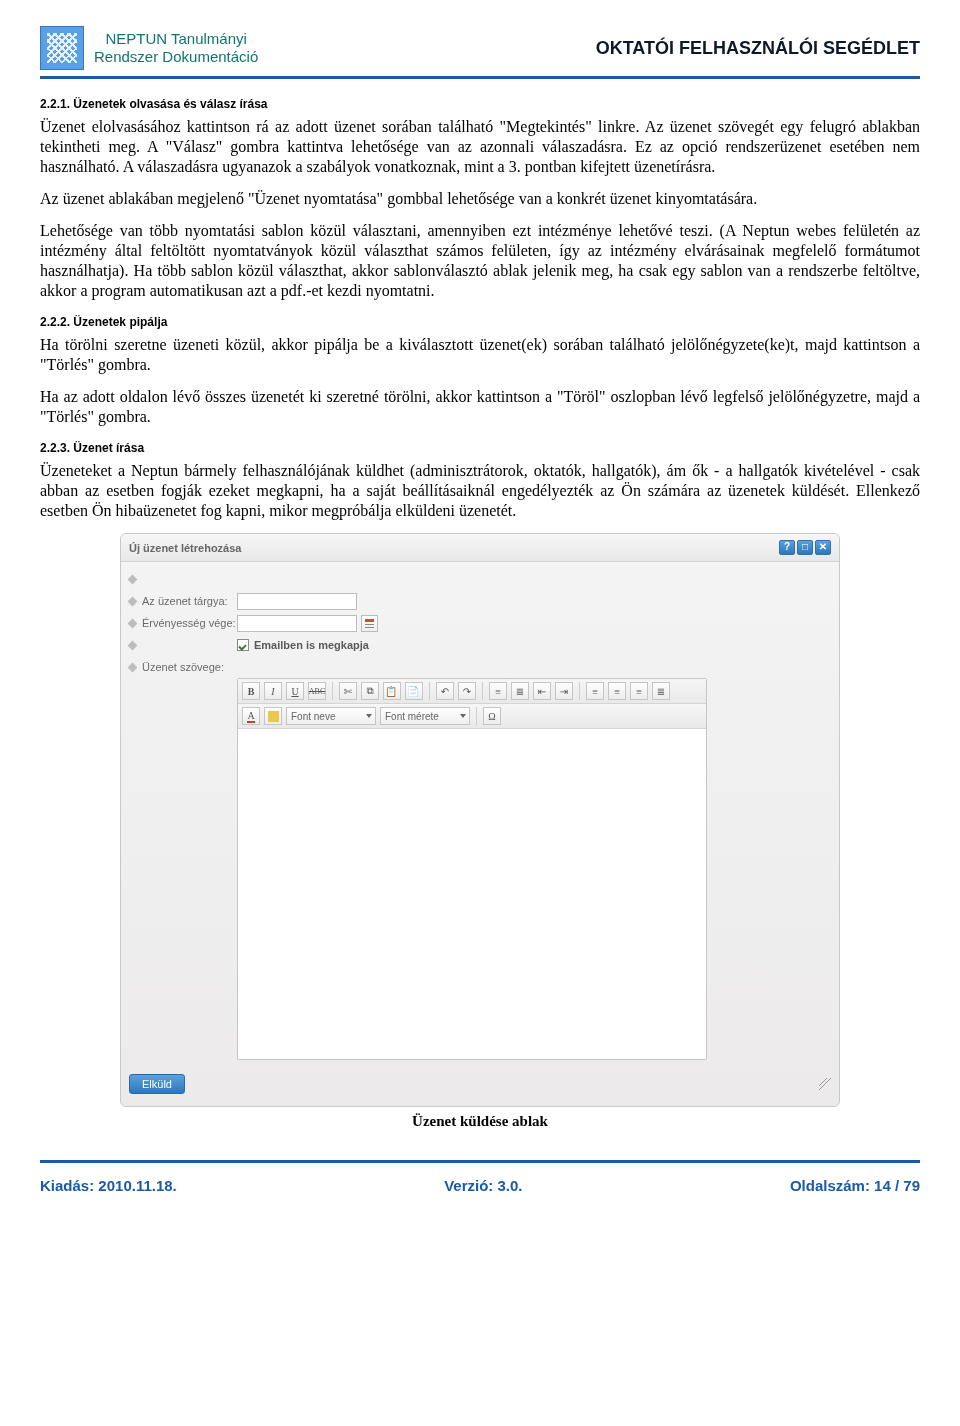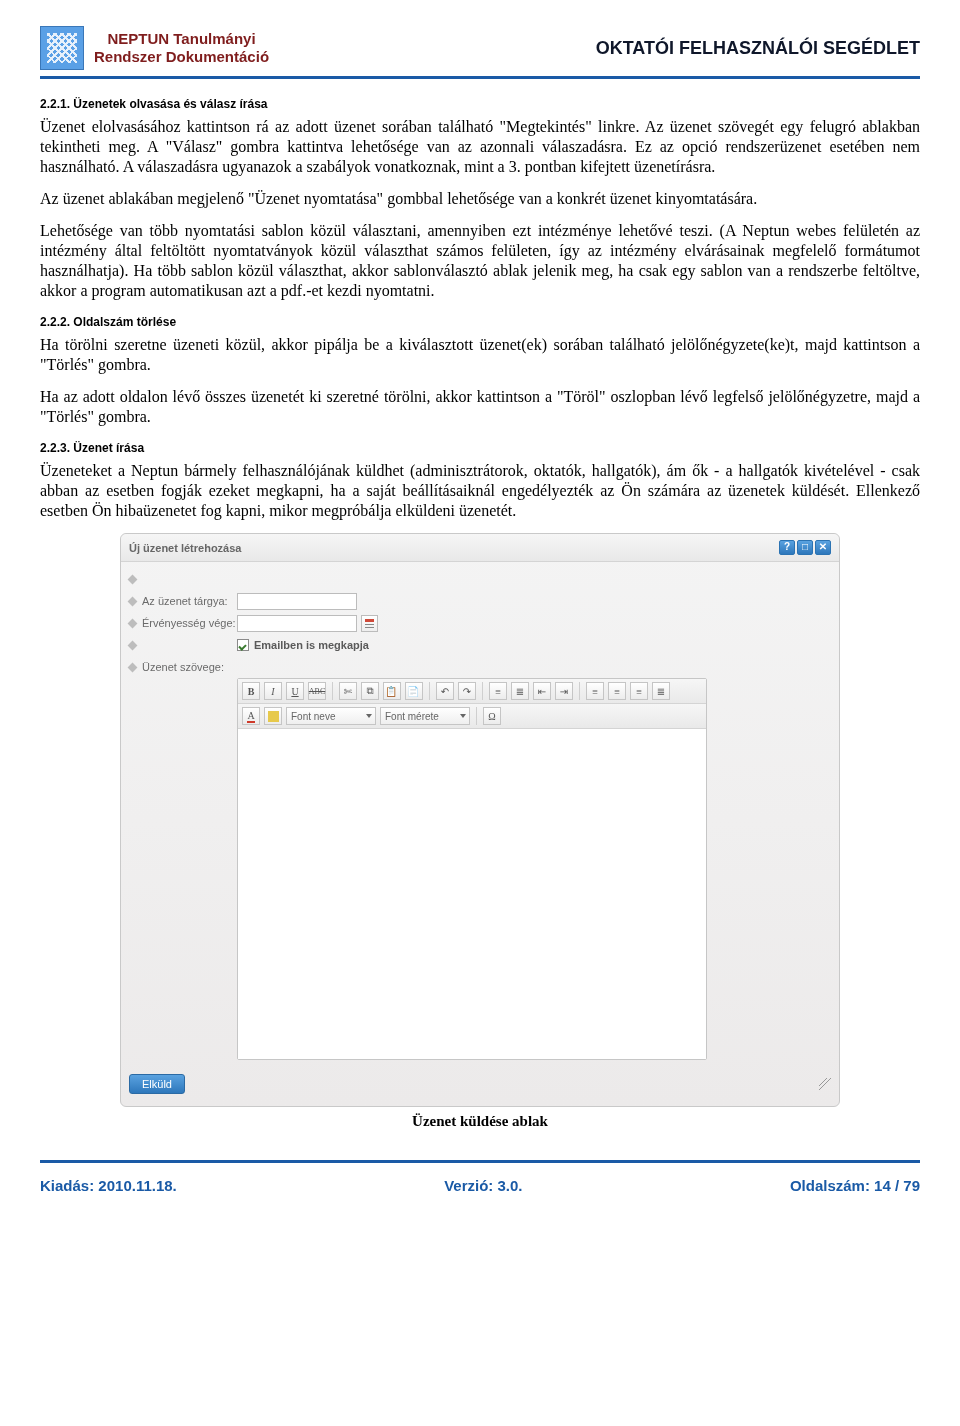--- a/index.html
+++ b/index.html
@@ -31,22 +31,22 @@
   .logo::before {
     content: "";
     position: absolute;
     inset: 6px;
     background:
       repeating-linear-gradient(45deg, #fff 0 2px, transparent 2px 5px),
       repeating-linear-gradient(-45deg, #fff 0 2px, transparent 2px 5px);
     opacity: .85;
   }
   .header-left {
-    color: #7f1d1d;
-    font-weight: bold;
+    color: #0f766e;
+    font-weight: normal;
     font-size: 15px;
     text-align: center;
     line-height: 1.2;
   }
   .header-right {
     margin-left: auto;
     color: #0f172a;
     font-weight: bold;
     font-size: 18px;
   }
@@ -271,21 +271,21 @@
       <div>Rendszer Dokumentáció</div>
     </div>
     <div class="header-right">OKTATÓI FELHASZNÁLÓI SEGÉDLET</div>
   </div>
 
   <h2 class="sec">2.2.1. Üzenetek olvasása és válasz írása</h2>
   <p class="body">Üzenet elolvasásához kattintson rá az adott üzenet sorában található "Megtekintés" linkre. Az üzenet szövegét egy felugró ablakban tekintheti meg. A "Válasz" gombra kattintva lehetősége van az azonnali válaszadásra. Ez az opció rendszerüzenet esetében nem használható. A válaszadásra ugyanazok a szabályok vonatkoznak, mint a 3. pontban kifejtett üzenetírásra.</p>
   <p class="body">Az üzenet ablakában megjelenő "Üzenet nyomtatása" gombbal lehetősége van a konkrét üzenet kinyomtatására.</p>
   <p class="body">Lehetősége van több nyomtatási sablon közül választani, amennyiben ezt intézménye lehetővé teszi. (A Neptun webes felületén az intézmény által feltöltött nyomtatványok közül választhat számos felületen, így az intézmény elvárásainak megfelelő formátumot használhatja). Ha több sablon közül választhat, akkor sablonválasztó ablak jelenik meg, ha csak egy sablon van a rendszerbe feltöltve, akkor a program automatikusan azt a pdf.-et kezdi nyomtatni.</p>
 
-  <h2 class="sec">2.2.2. Oldalszám törlése</h2>
+  <h2 class="sec">2.2.2. Üzenetek pipálja</h2>
   <p class="body">Ha törölni szeretne üzeneti közül, akkor pipálja be a kiválasztott üzenet(ek) sorában található jelölőnégyzete(ke)t, majd kattintson a "Törlés" gombra.</p>
   <p class="body">Ha az adott oldalon lévő összes üzenetét ki szeretné törölni, akkor kattintson a "Töröl" oszlopban lévő legfelső jelölőnégyzetre, majd a "Törlés" gombra.</p>
 
   <h2 class="sec">2.2.3. Üzenet írása</h2>
   <p class="body">Üzeneteket a Neptun bármely felhasználójának küldhet (adminisztrátorok, oktatók, hallgatók), ám ők - a hallgatók kivételével - csak abban az esetben fogják ezeket megkapni, ha a saját beállításaiknál engedélyezték az Ön számára az üzenetek küldését. Ellenkező esetben Ön hibaüzenetet fog kapni, mikor megpróbálja elküldeni üzenetét.</p>
 
   <div class="dialog-wrap">
     <div class="dialog">
       <div class="dlg-title">
         <span>Új üzenet létrehozása</span>

